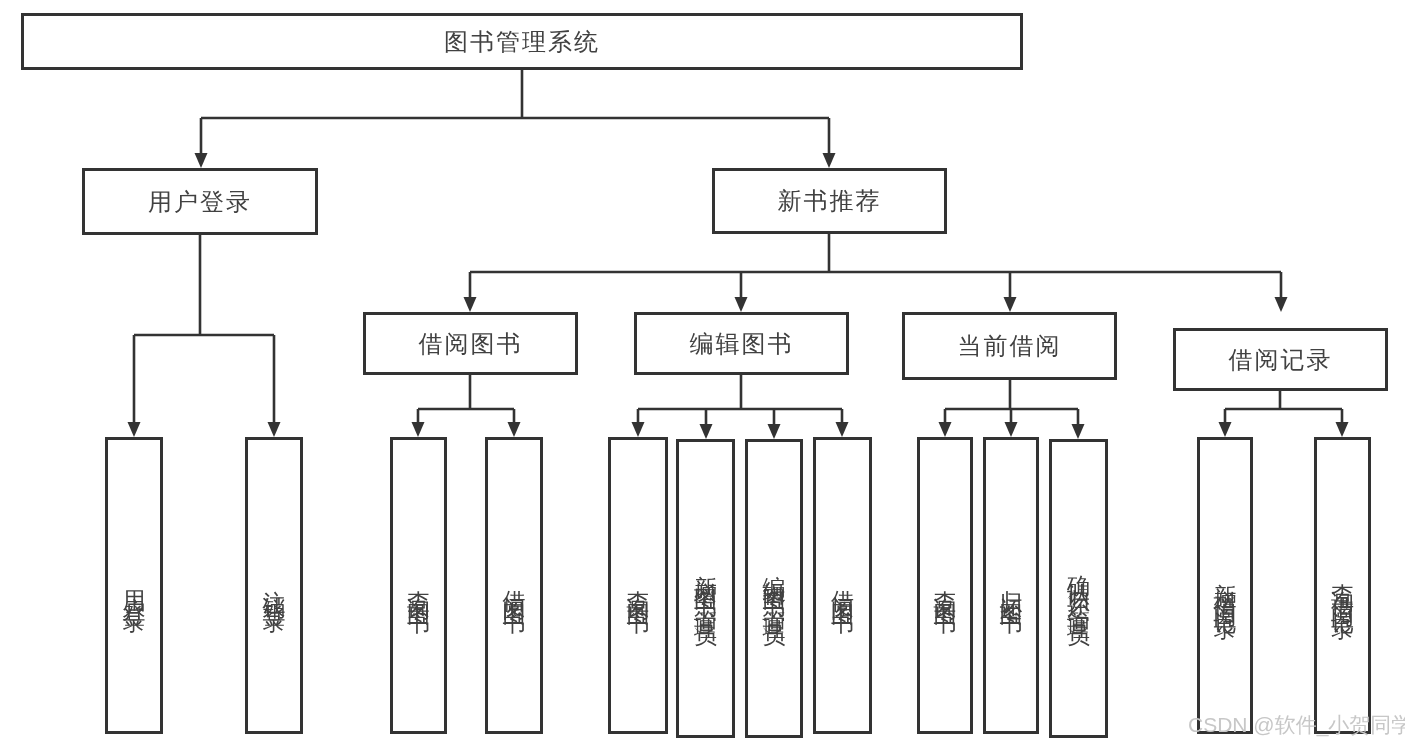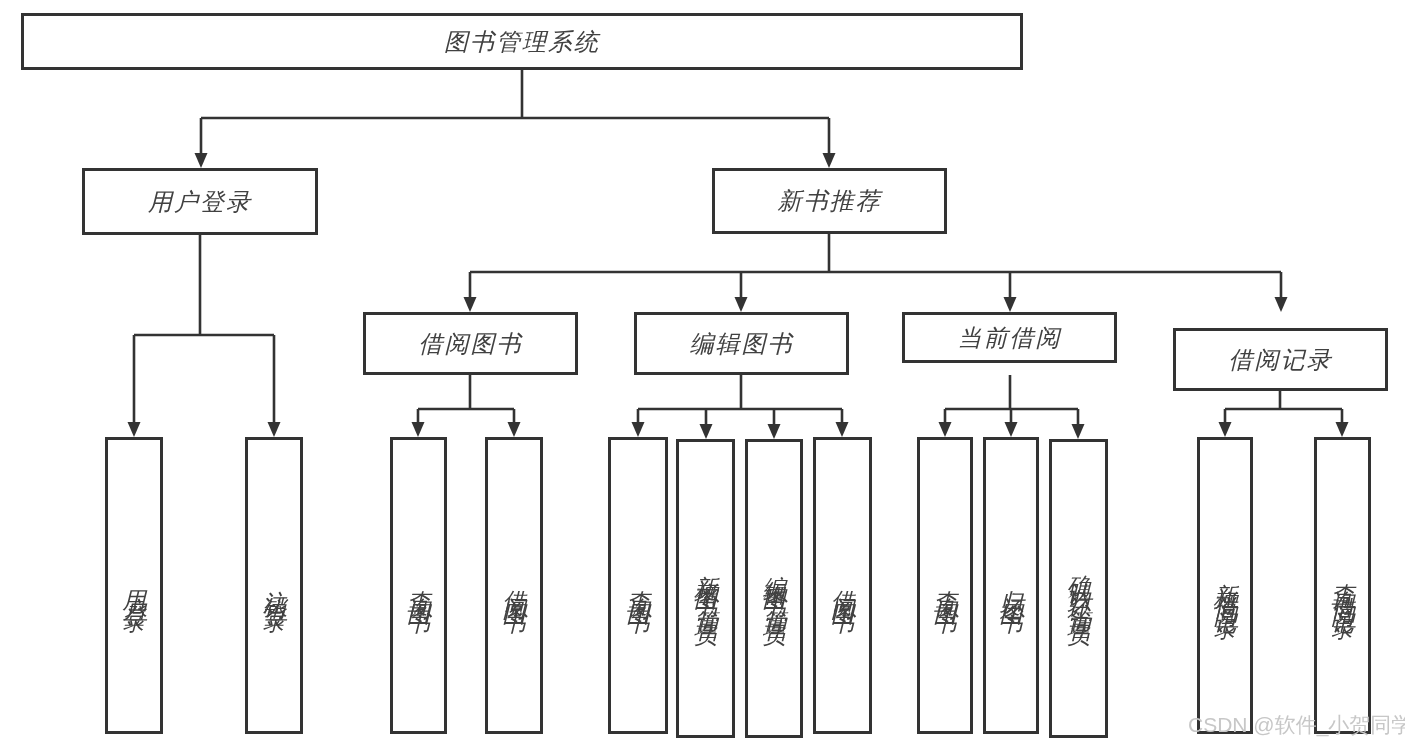--- a/index.html
+++ b/index.html
@@ -20,21 +20,20 @@
   .node {
     position: absolute;
     box-sizing: border-box;
     background: #ffffff;
     border: 3px solid #333333;
     display: flex;
     align-items: center;
     justify-content: center;
     z-index: 2;
     color: #414141;
-    font-style: italic;
   }
   .node.h .label {
     font-size: 24px;
     letter-spacing: 2px;
     white-space: nowrap;
   }
   .node.v .label {
     writing-mode: vertical-rl;
     text-orientation: mixed;
     font-size: 23px;
@@ -130,21 +129,21 @@
   <div class="node h" style="left:712px;top:168px;width:235px;height:66px">
     <span class="label">新书推荐</span>
   </div>
 
   <div class="node h" style="left:363px;top:312px;width:215px;height:63px">
     <span class="label">借阅图书</span>
   </div>
   <div class="node h" style="left:634px;top:312px;width:215px;height:63px">
     <span class="label">编辑图书</span>
   </div>
-  <div class="node h" style="left:902px;top:312px;width:215px;height:51px">
+  <div class="node h" style="left:902px;top:312px;width:215px;height:68px">
     <span class="label">当前借阅</span>
   </div>
   <div class="node h" style="left:1173px;top:328px;width:215px;height:63px">
     <span class="label">借阅记录</span>
   </div>
 
   <div class="node v" style="left:105px;top:437px;width:58px;height:297px">
     <span class="label">用户登录</span>
   </div>
   <div class="node v" style="left:245px;top:437px;width:58px;height:297px">

